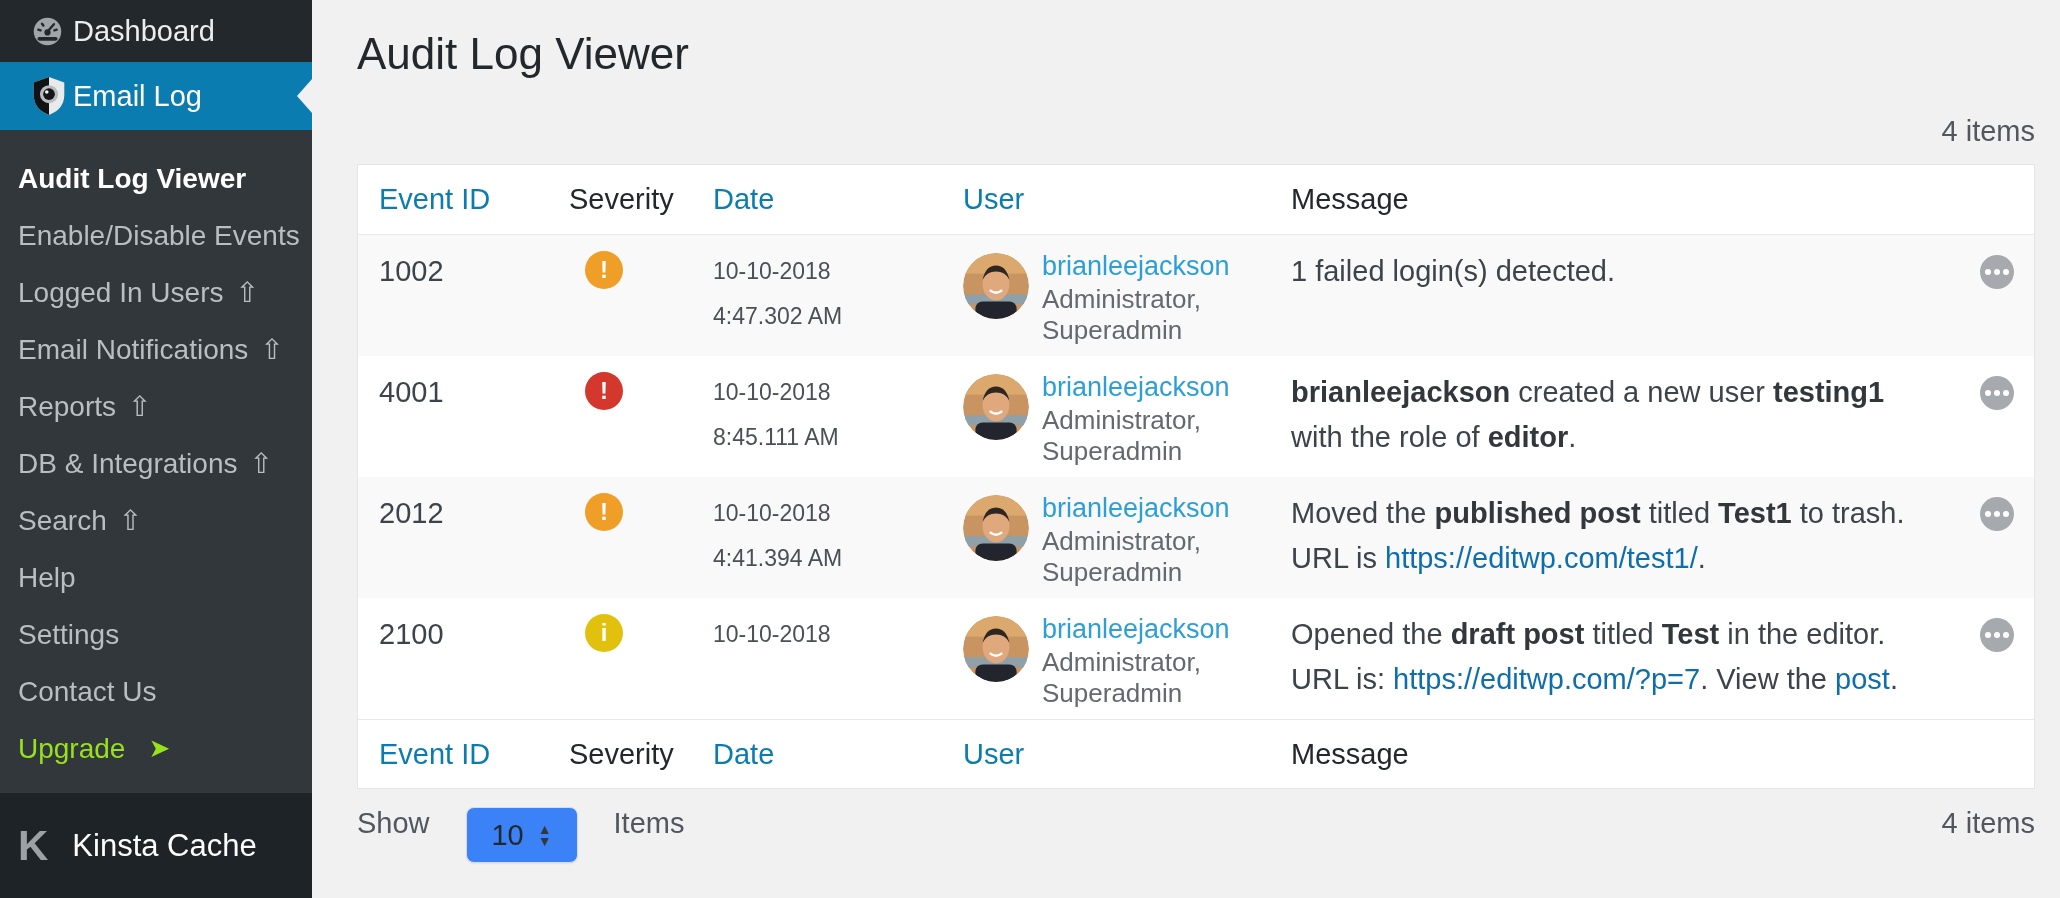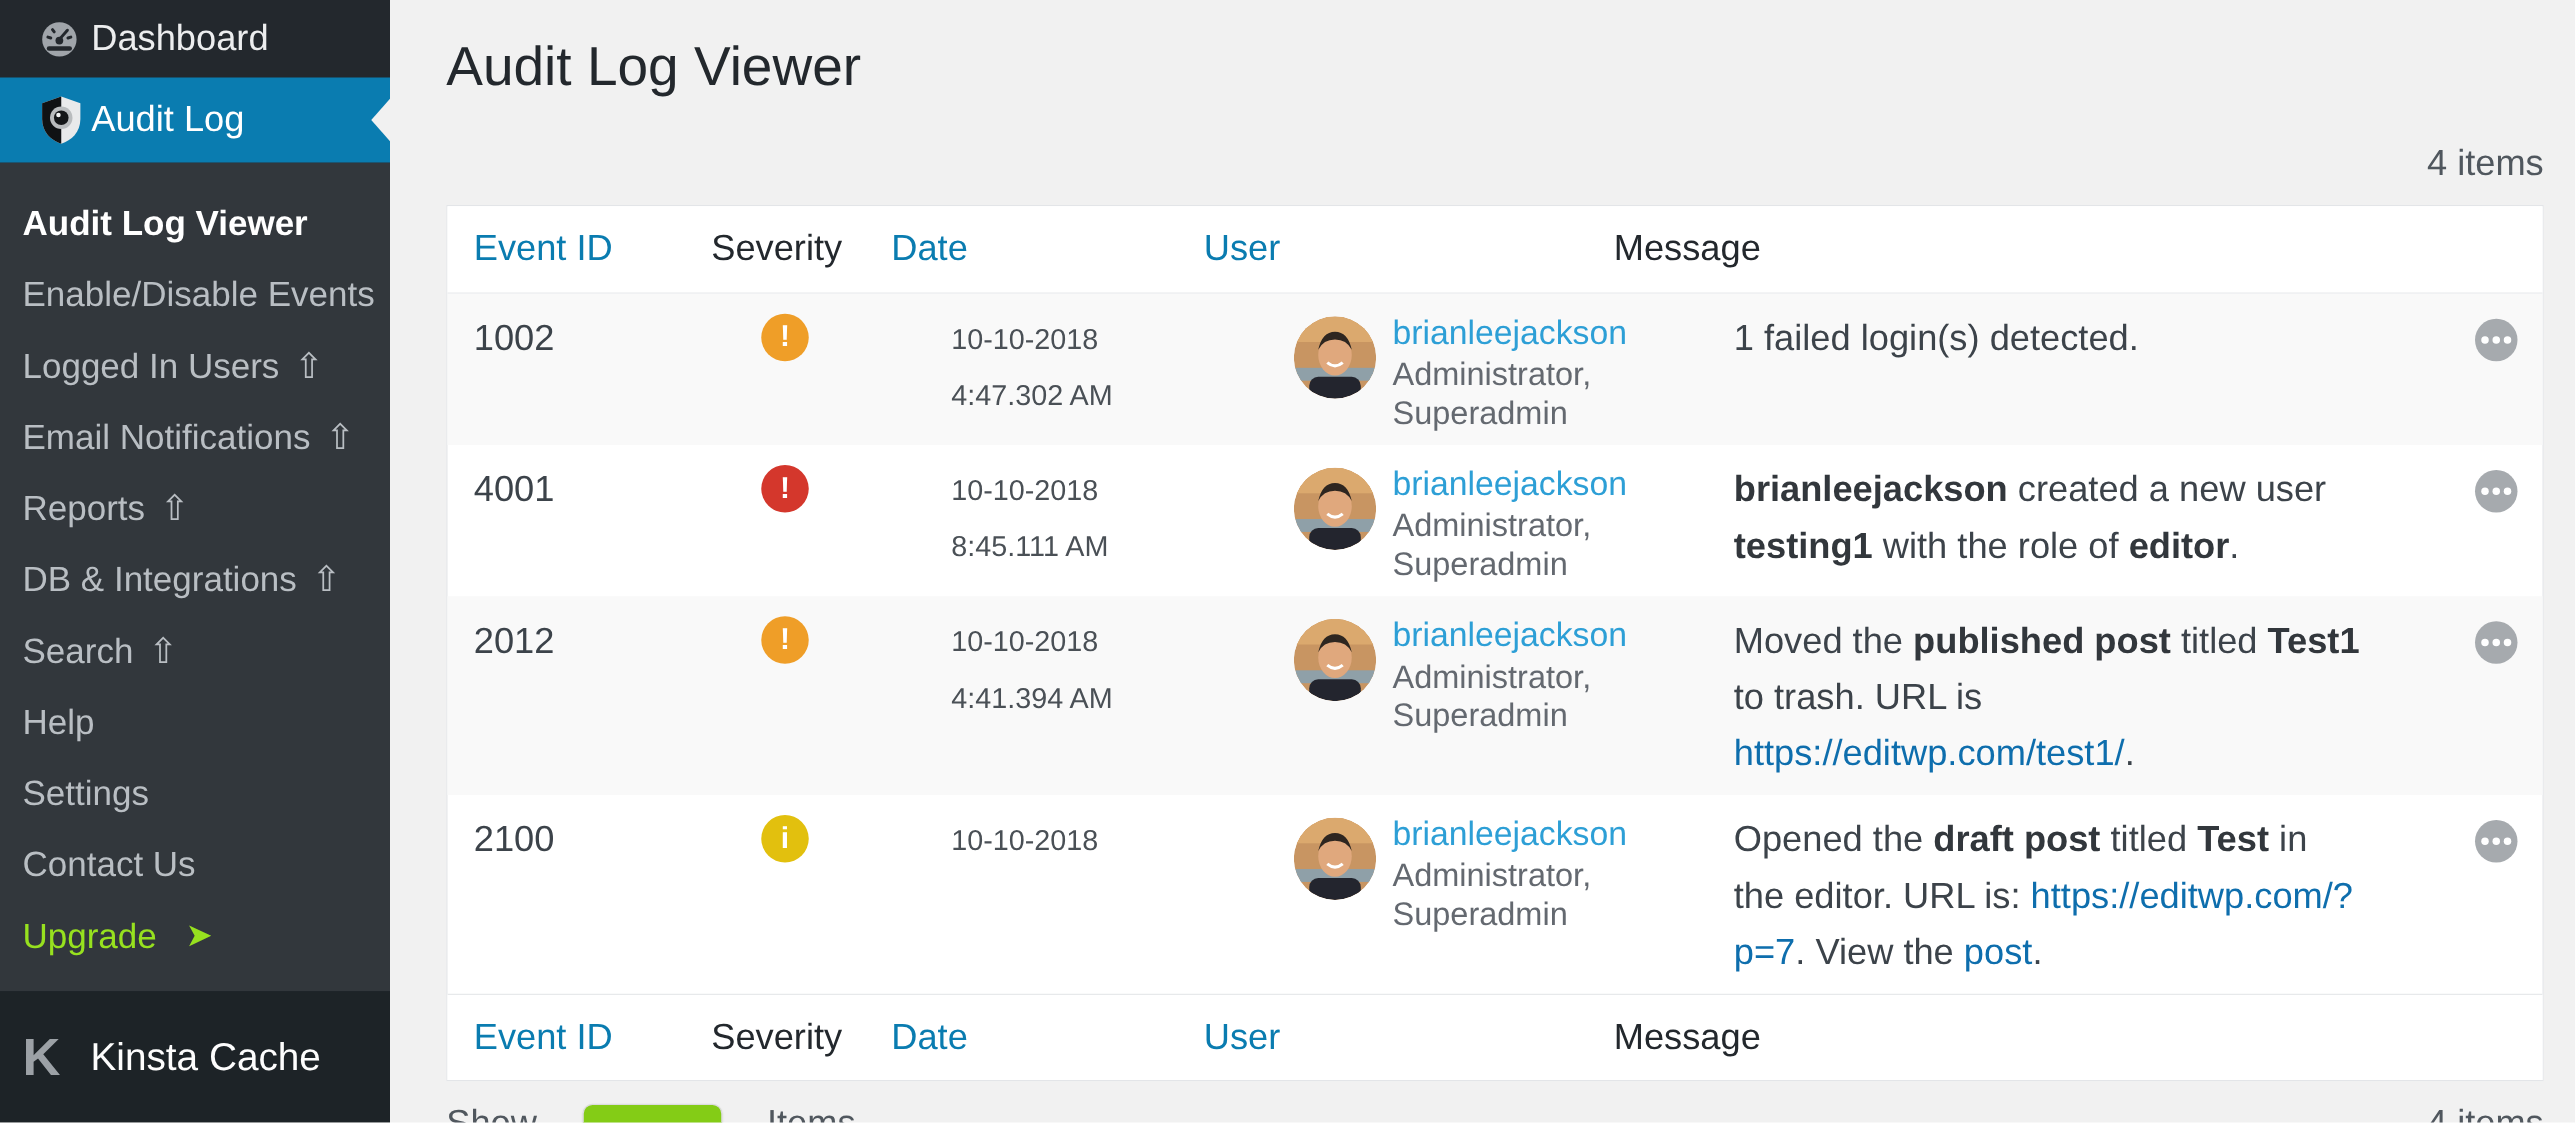--- a/index.html
+++ b/index.html
@@ -36,42 +36,42 @@
   .items-top { text-align:right; font-size:29px; line-height:34px; color:#50575e; margin:34px 0 16px 0; }
 
   .table-card { background:#fff; border:1px solid #e3e5e8; }
   .trow { display:grid; grid-template-columns:211px 144px 250px 328px 1fr 88px; align-items:start; }
   .thead-row { height:70px; align-items:center; font-size:29px; border-bottom:1px solid #e7e9eb; background:#fff; }
   .tfoot-row { height:69px; align-items:center; font-size:29px; border-top:1px solid #e7e9eb; background:#fff; }
   .th { color:#23282d; }
   .th.link { color:#0a7cb0; cursor:pointer; }
   .col-first { padding-left:21px; }
 
-  .data-row { padding:12px 0 10px 0;gap:24px; }
+  .data-row { padding:12px 0 10px 0; }
   .data-row.alt { background:#f9f9f9; }
 
   .cell-event { font-size:29px; color:#3c434a; padding-left:21px; padding-top:8px; }
   .cell-sev { padding-top:4px; }
   .sev-badge { width:38px; height:38px; margin-left:16px; border-radius:50%; display:flex; align-items:center; justify-content:center; }
   .sev-badge i { font-style:normal; color:#fff; font-weight:700; font-size:24px; line-height:1; }
   .cell-date { font-size:23px; color:#4a5056; line-height:45px; padding-top:2px; }
   .cell-user { display:flex; gap:13px; padding-top:2px; padding-right:16px; }
   .avatar { flex:0 0 66px; width:66px; height:66px; border-radius:50%; overflow:hidden; margin-top:4px; }
   .user-text { min-width:0; }
   .uname { font-size:27px; line-height:35px; color:#2d9fd6; cursor:pointer; text-decoration:none; display:inline-block; }
   .roles { font-size:26px; line-height:31px; color:#646970; max-width:205px; }
   .cell-msg { font-size:29px; line-height:45px; color:#3c434a; padding-top:2px; padding-right:34px; }
   .cell-msg .b { font-weight:700; color:#32373c; }
   .cell-msg .lnk { color:#0e6ead; text-decoration:none; cursor:pointer; }
   .cell-actions { display:flex; justify-content:flex-end; padding-right:20px; padding-top:8px; }
   .ellipsis-btn { width:34px; height:34px; border-radius:50%; background:#a6aaae; display:flex; align-items:center; justify-content:center; cursor:pointer; border:none; }
   .dots { width:6px; height:6px; border-radius:50%; background:#fff; box-shadow:-9px 0 0 #fff, 9px 0 0 #fff; }
 
   .pagination { display:flex; margin-top:18px; font-size:29px; color:#50575e;gap:20px; }
-  .show-box { margin:0 16px; height:56px; min-width:112px; padding:0 14px; background:#84cc16; border:1px solid #dcdcde; border-radius:8px;
+  .show-box { margin:0 16px; height:56px; min-width:112px; padding:0 14px; background:#3b82f6; border:1px solid #dcdcde; border-radius:8px;
     display:flex; align-items:center; justify-content:center; box-shadow:0 1px 2px rgba(0,0,0,0.07); cursor:pointer; }
   .show-box .val { font-size:29px; color:#23282d; }
   .spin-arrows { display:flex; flex-direction:column; margin-left:14px; line-height:12px; }
   .spin-arrows span { font-size:14px; color:#32373c; }
   .pag-total { margin-left:auto; }
 </style>
 </head>
 <body>
 
 <div class="sidebar">
@@ -96,21 +96,21 @@
   <div class="side-top-item item-auditlog">
     <span class="tico">
       <svg width="36" height="40" viewBox="0 0 40 44">
         <path d="M20 1 L37 7 V21 C37 33 29 40 20 43 C11 40 3 33 3 21 V7 Z" fill="#e9eaeb"></path>
         <path d="M20 1 L3 7 V21 C3 33 11 40 20 43 Z" fill="#101214"></path>
         <circle cx="20" cy="20" r="10" fill="#b9bcbe"></circle>
         <circle cx="20" cy="20" r="6.5" fill="#141618"></circle>
         <circle cx="17.5" cy="17.5" r="2" fill="#f2f3f3"></circle>
       </svg>
     </span>
-    <span>Audit Log</span>
+    <span>Email Log</span>
     <span class="active-arrow"></span>
   </div>
 
   <div class="submenu">
     <div class="submenu-item current">
       <span>Audit Log Viewer</span>
     </div>
     <div class="submenu-item">
       <span>Enable/Disable Events</span>
     </div>

